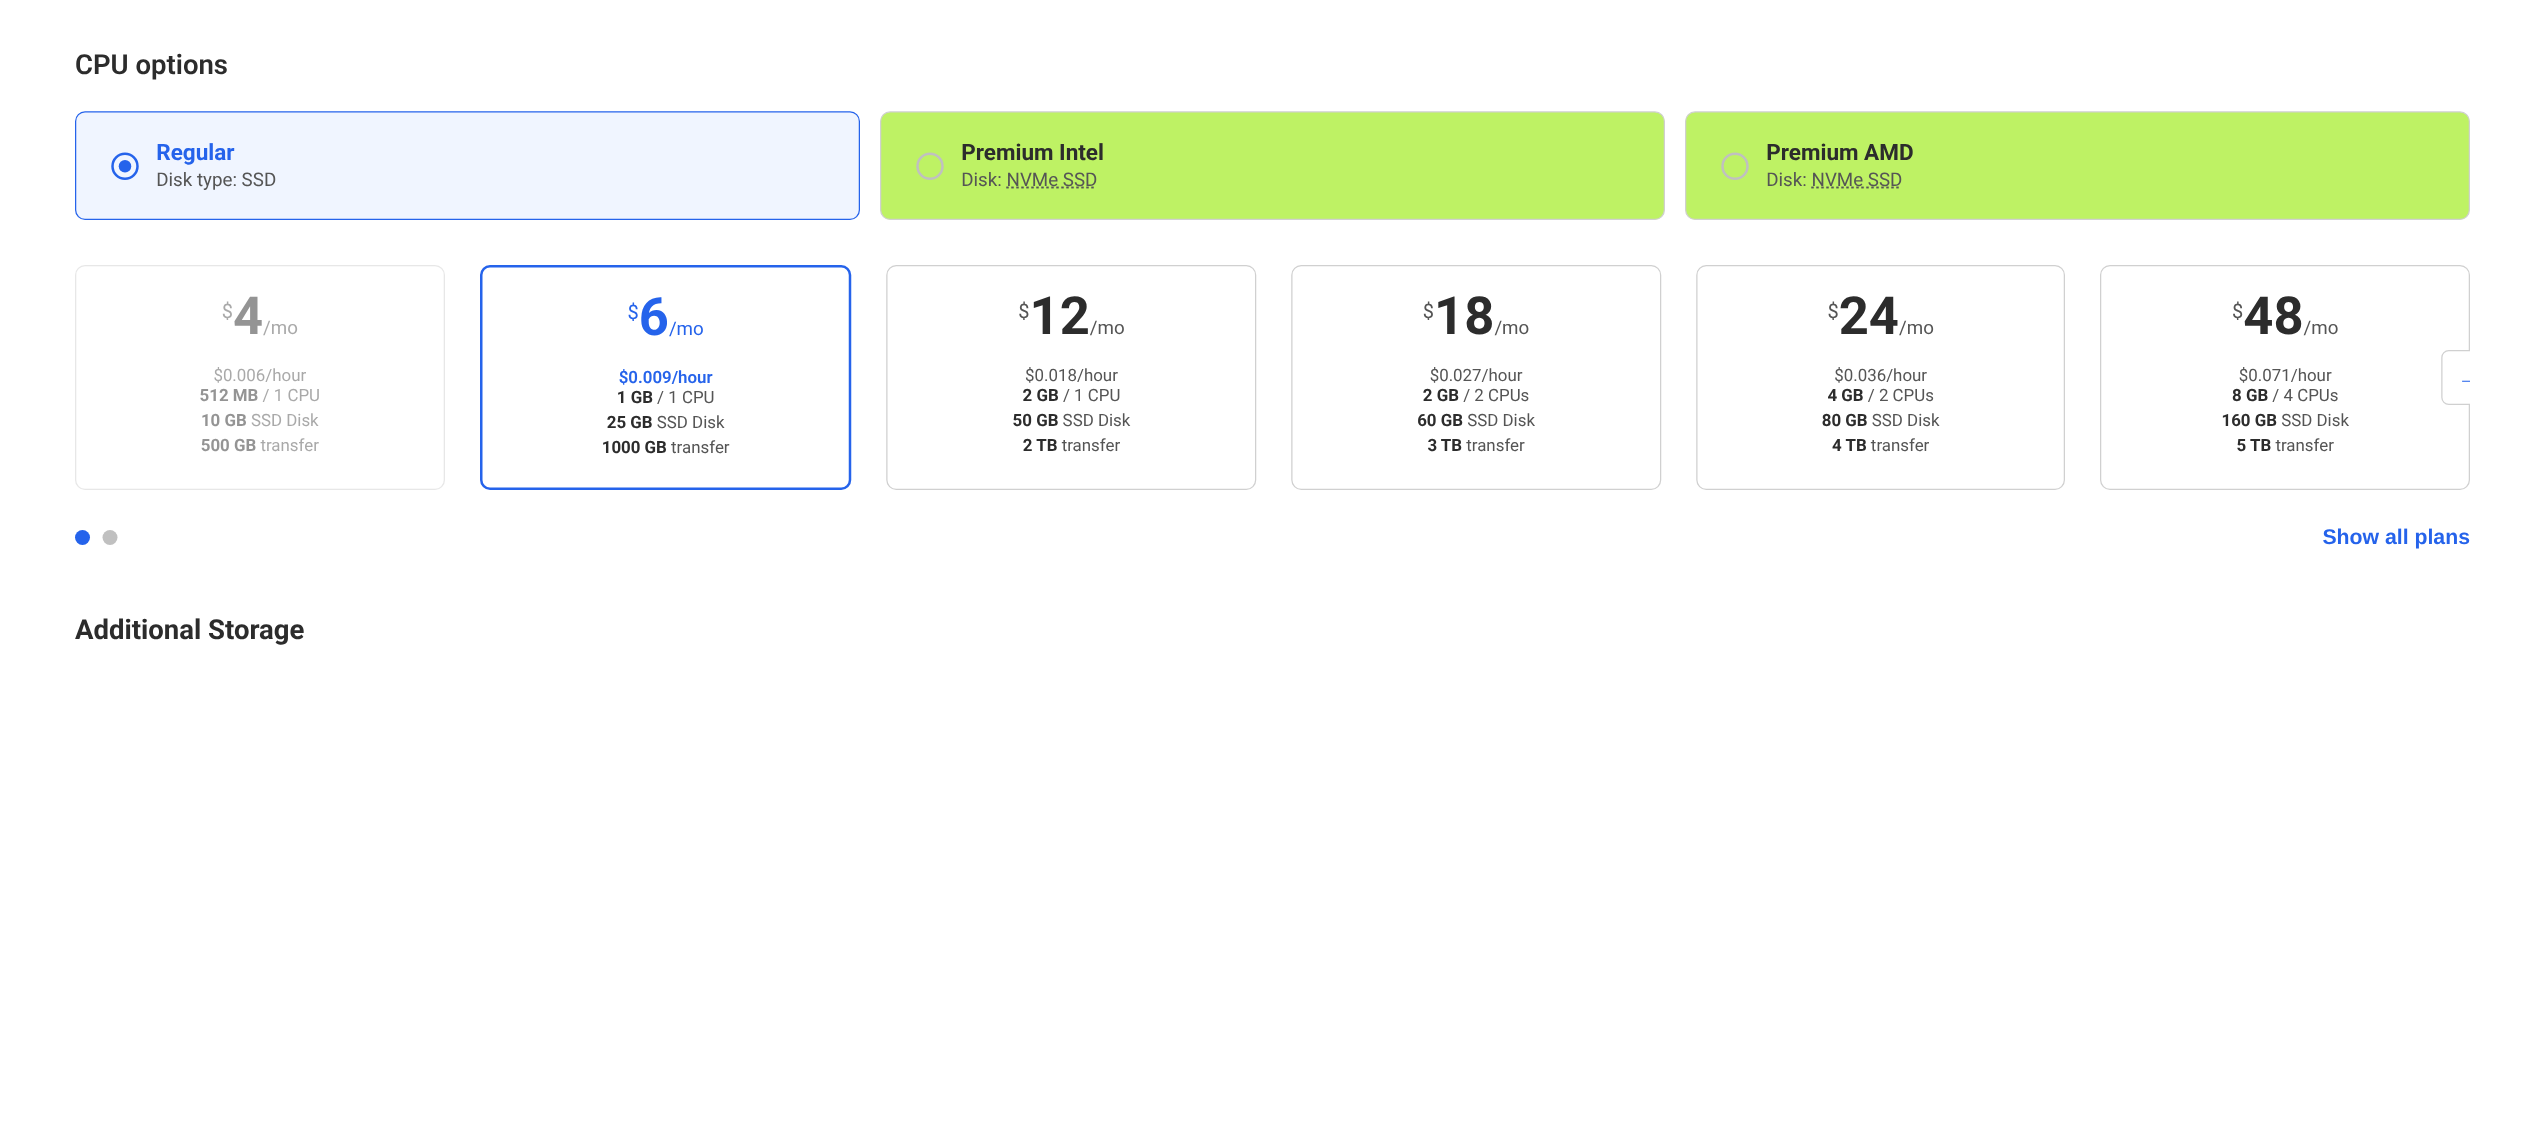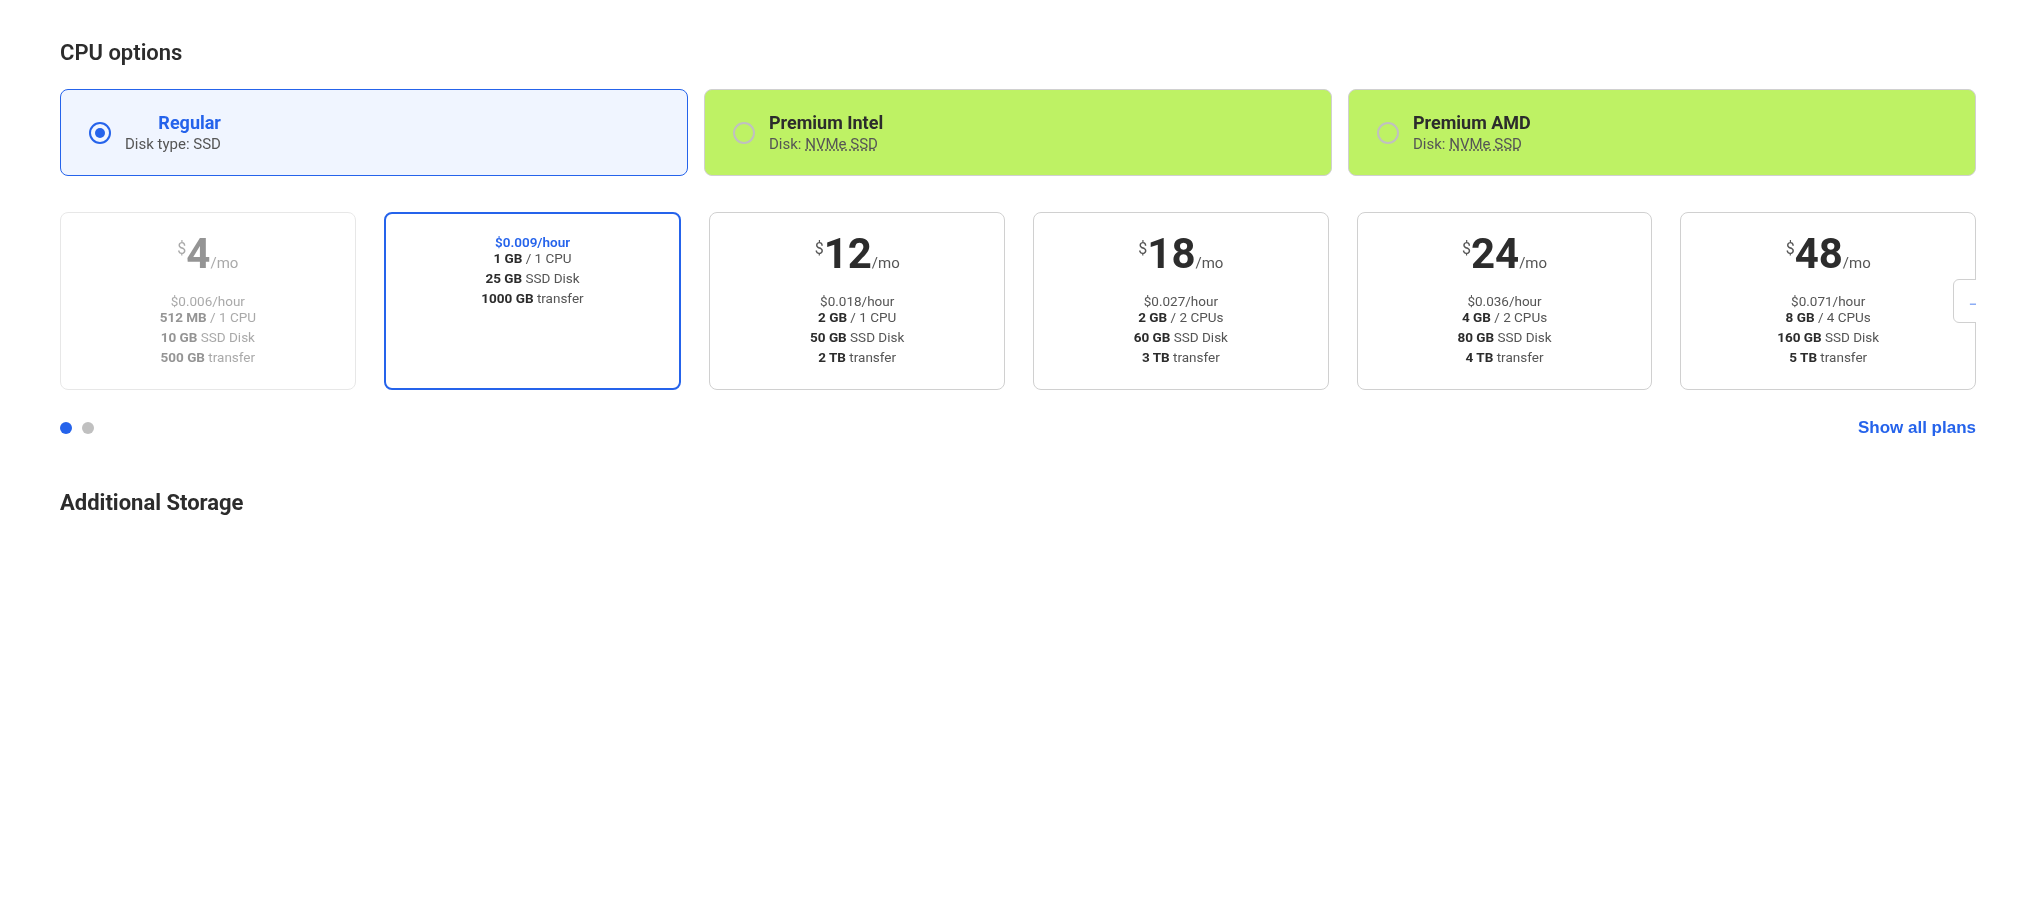--- a/index.html
+++ b/index.html
@@ -32,21 +32,20 @@
       border-radius: 8px;
       padding: 22px 28px;
       cursor: pointer;
       flex: 1;
       background: #bef264;
     }
 
     .cpu-option.selected {
       border-color: #2563eb;
       background: #f0f5ff;
-      text-align: right;
     }
 
     .radio-circle {
       width: 22px;
       height: 22px;
       border-radius: 50%;
       border: 2px solid #c0c0c0;
       display: flex;
       align-items: center;
       justify-content: center;
@@ -285,20 +284,23 @@
           <div class="spec-line">
             <span class="bold">10 GB</span> <span>SSD Disk</span>
           </div>
           <div class="spec-line">
             <span class="bold">500 GB</span> <span>transfer</span>
           </div>
         </div>
       </div>
 
       <div class="plan-card selected">
+        <div class="plan-price selected-price">
+          <span class="dollar-sign" style="color:#2563eb;">$</span><span class="amount" style="color:#2563eb;">6</span><span class="per-mo" style="color:#2563eb;">/mo</span>
+        </div>
         <div class="plan-hourly selected-hourly">$0.009/hour</div>
         <div class="plan-specs">
           <div class="spec-line">
             <span class="bold">1 GB</span> / <span>1 CPU</span>
           </div>
           <div class="spec-line">
             <span class="bold">25 GB</span> <span>SSD Disk</span>
           </div>
           <div class="spec-line">
             <span class="bold">1000 GB</span> <span>transfer</span>

